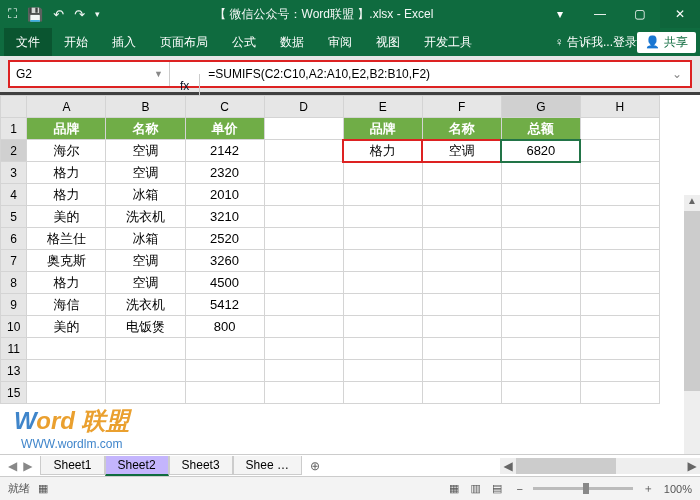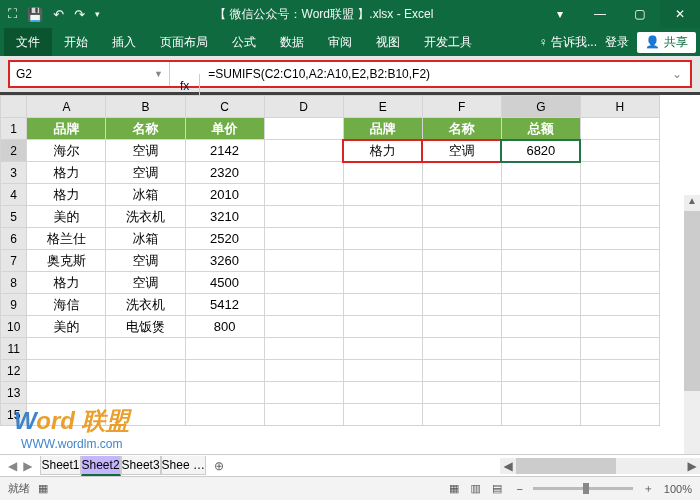--- a/index.html
+++ b/index.html
@@ -11,21 +11,21 @@
 .qat span { font-size: 13px; opacity: 0.95; }
 .title-text { flex: 1; text-align: center; font-size: 12px; opacity: 0.95; }
 .win-controls { display: flex; }
 .win-controls span { width: 40px; height: 28px; display: flex; align-items: center; justify-content: center; font-size: 12px; }
 .win-controls .close { background: rgba(0,0,0,0.05); }
 
 
 .ribbon-tabs { height: 28px; background: #0f6b3f; display: flex; align-items: center; color: #fff; padding: 0 4px; font-size: 12px; }
 .ribbon-tabs .tab { padding: 12px 12px; height: 100%; display: flex; align-items: center; }
 .ribbon-tabs .tab.file { background: #0a5530; }
-.ribbon-tabs .right { margin-left: auto; display: flex; align-items: center; gap: 8px; }
+.ribbon-tabs .right { margin-left: auto; display: flex; align-items: center; }
 .share-btn { background: #fff; color: #0f6b3f; padding: 2px 8px; border-radius: 2px; display: flex; align-items: center; gap: 4px; }
 
 
 .fx-area { background: #e6e6e6; padding: 4px 8px; border-bottom: 3px solid #404040; }
 .fx-box { border: 2.5px solid #d22; background: #fff; display: flex; align-items: center; height: 28px; }
 .name-box { width: 160px; border-right: 1px solid #ccc; height: 100%; display: flex; align-items: center; padding: 0 6px; }
 .name-box input { border: none; width: 100%; font-size: 12px; outline: none; }
 .name-dd { color: #888; font-size: 9px; margin-left: auto; }
 .fx-label { padding: 0 10px; color: #0f172a; border-right: 1px solid #ccc; height: 100%; display: flex; align-items: center; margin-top: 24px; }
 .fx-input { flex: 1; padding: 0 8px; font-size: 12px; }
@@ -49,21 +49,21 @@
 .watermark { position: absolute; left: 14px; top: 310px; z-index: 30; opacity: 0.9; pointer-events: none; text-align: center; }
 .wm-logo { font-size: 24px; font-weight: bold; font-style: italic; }
 .wm-logo .w { color: #2b78c5; }
 .wm-logo .rest { color: #e89619; }
 .wm-url { font-size: 12px; color: #2b78c5; }
 .wm-sub { font-size: 12px; color: #999; margin-top: 4px; }
 
 
 .sheet-tabs { position: absolute; bottom: 24px; left: 0; right: 0; height: 22px; background: #fff; border-top: 1px solid #ccc; display: flex; align-items: center; font-size: 12px; }
 .tab-nav { display: flex; gap: 6px; padding: 0 8px; color: #888; }
-.stab { padding: 2px 0; border: 1px solid #ccc; border-top: none; background: #f4f4f4; }
+.stab { padding: 2px 12px; border: 1px solid #ccc; border-top: none; background: #f4f4f4; }
 .stab.active { background: #c4b5fd; border-bottom: 2px solid #0f6b3f; }
 .stab-add { padding: 2px 8px; color: #666; }
 .hscroll { margin-left: auto; height: 16px; width: 200px; background: #eee; display: flex; align-items: center; }
 .hscroll .track { flex: 1; position: relative; height: 100%; }
 .hscroll .thumb { position: absolute; left: 0; width: 100px; height: 100%; background: #ccc; }
 .hscroll .arr { width: 16px; text-align: center; color: #666; }
 
 
 .status-bar { position: absolute; bottom: 0; left: 0; right: 0; height: 24px; background: #f3f3f3; border-top: 1px solid #ccc; display: flex; align-items: center; padding: 0 8px; font-size: 11px; color: #555; }
 .status-bar .right { margin-left: auto; display: flex; align-items: center; gap: 10px; }
@@ -256,31 +256,20 @@
           <td></td>
           <td></td>
           <td></td>
           <td></td>
           <td></td>
           <td></td>
           <td></td>
           <td></td>
         </tr>
   <tr>
-          <th class="row-h">12</th>
-          <td></td>
-          <td></td>
-          <td></td>
-          <td></td>
-          <td></td>
-          <td></td>
-          <td></td>
-          <td></td>
-        </tr>
-  <tr>
           <th class="row-h">13</th>
           <td></td>
           <td></td>
           <td></td>
           <td></td>
           <td></td>
           <td></td>
           <td></td>
           <td></td>
         </tr>

